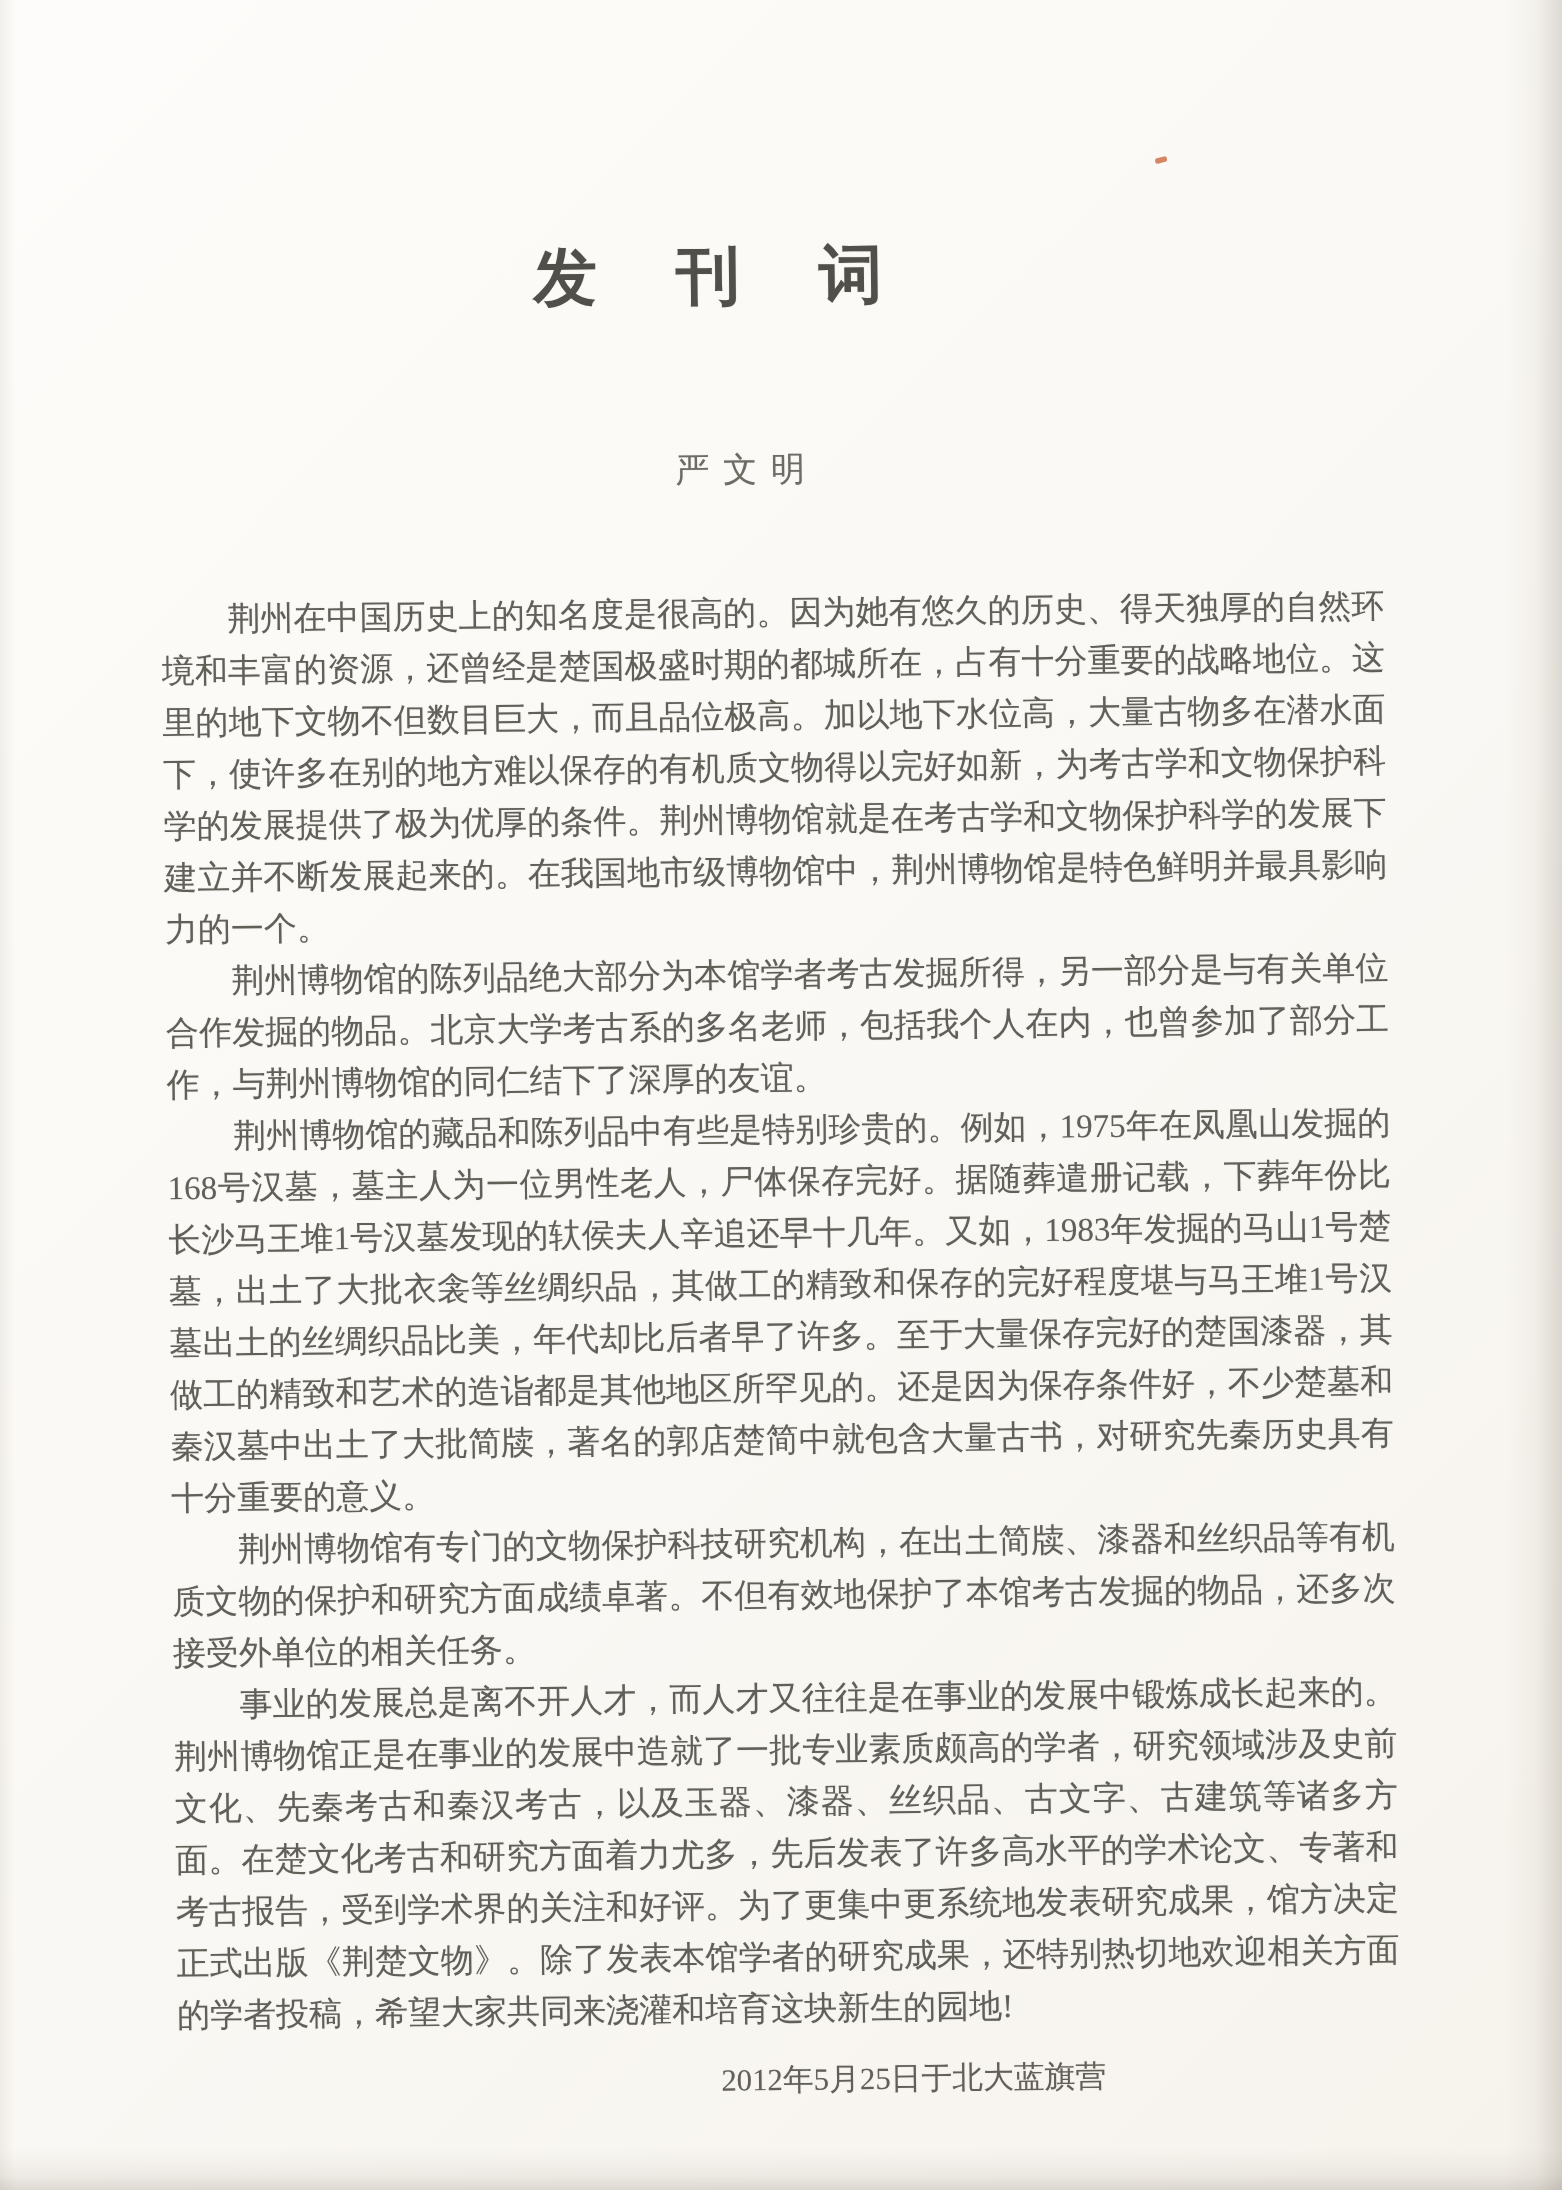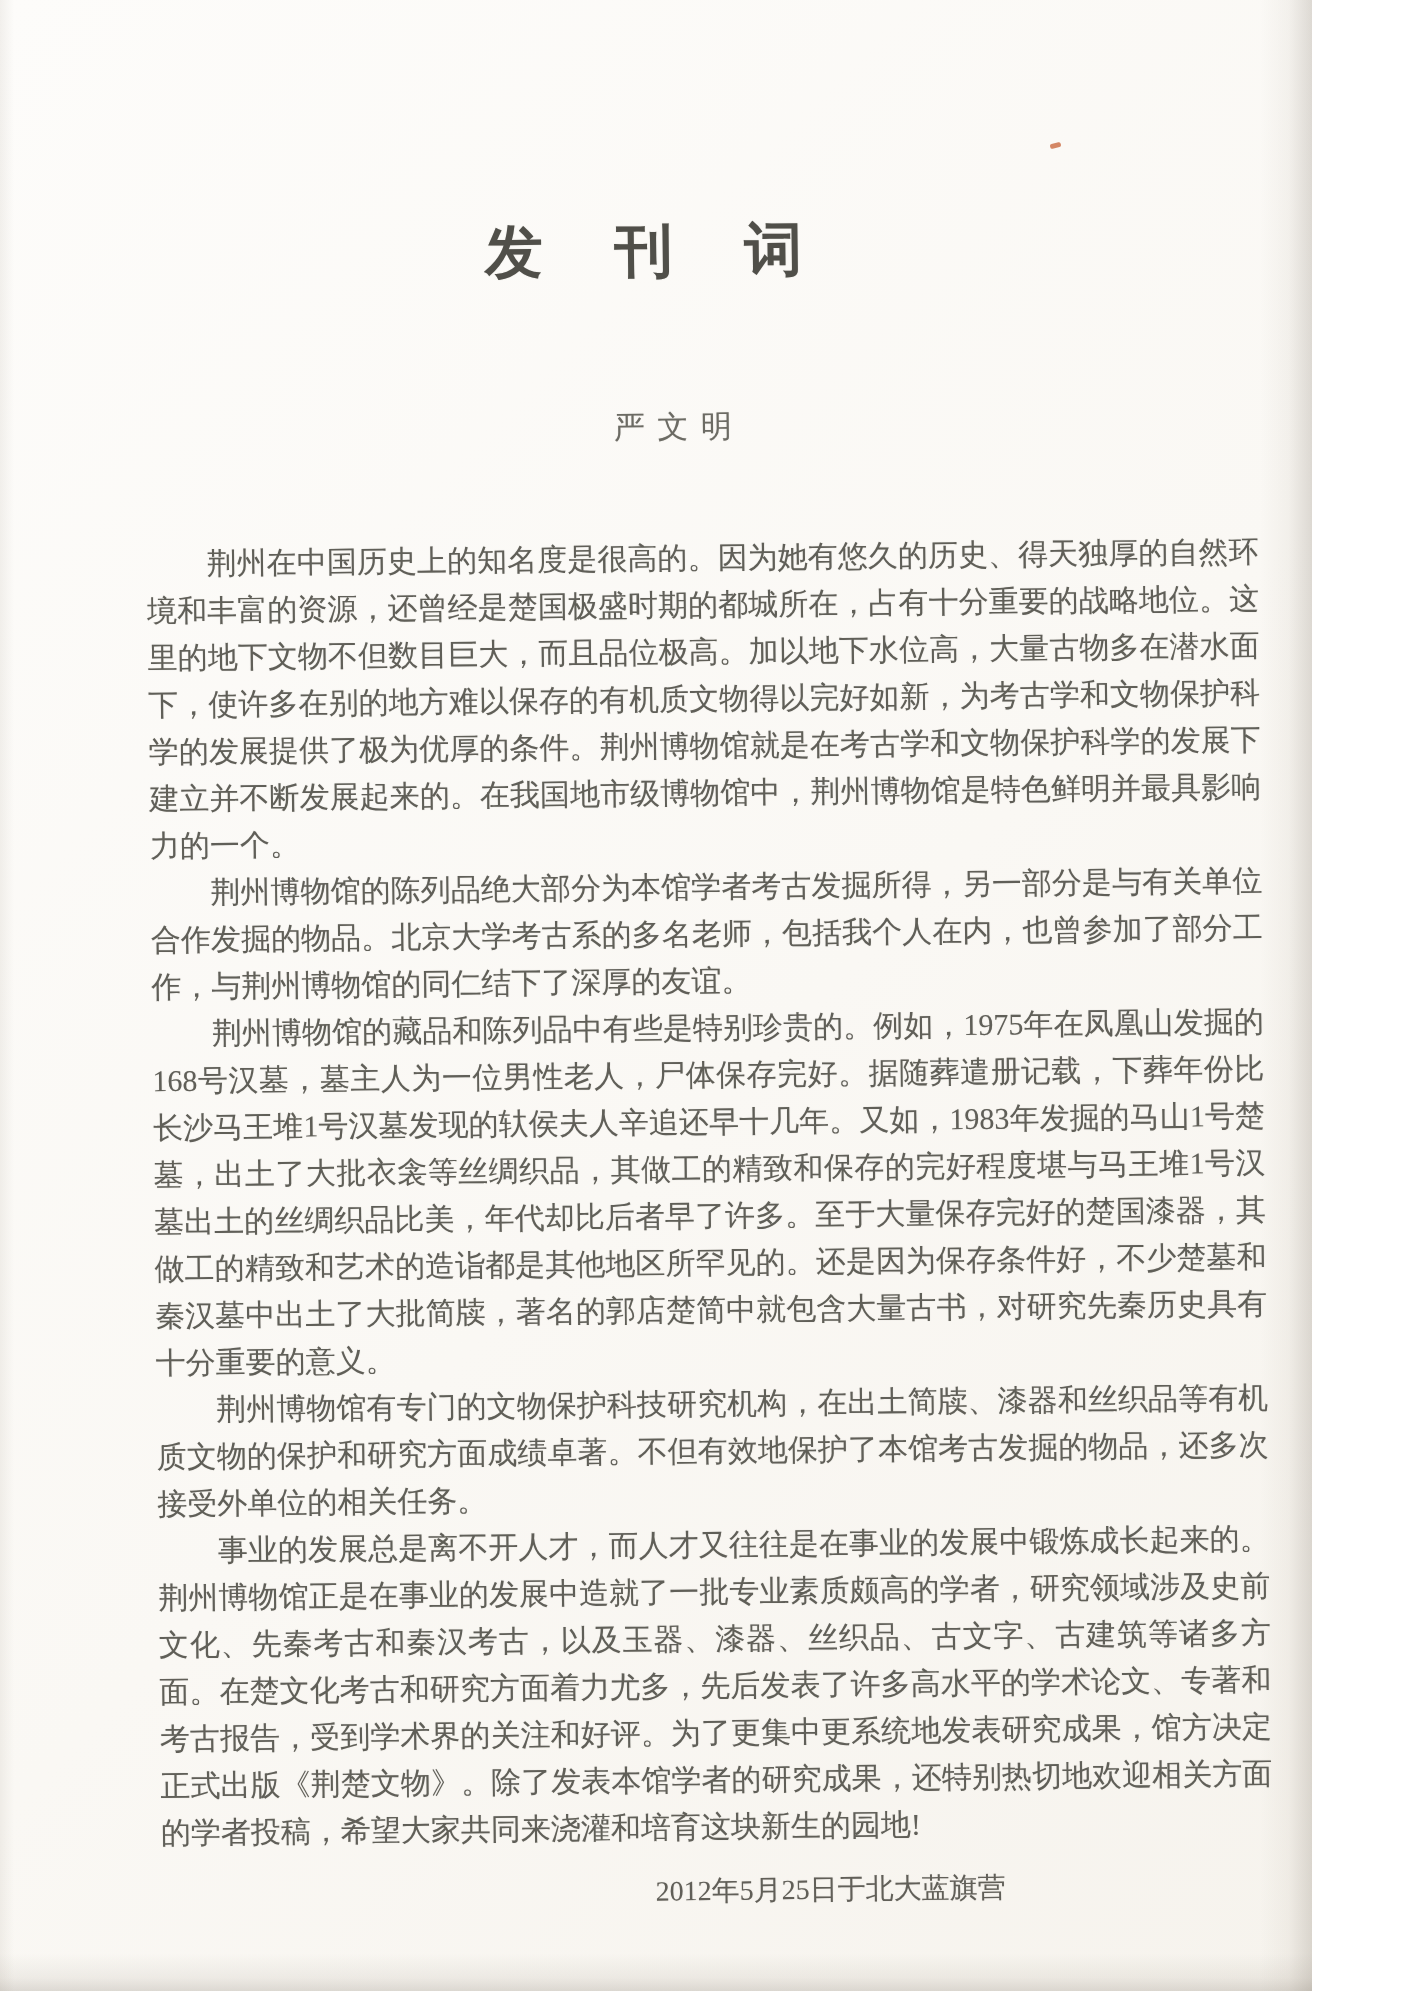--- a/index.html
+++ b/index.html
@@ -8,21 +8,21 @@
     background: #ffffff;
   }
   body {
     width: 1420px;
     height: 1991px;
     overflow: hidden;
     font-family: "Liberation Serif", "DejaVu Serif", serif;
   }
   .page {
     position: relative;
-    width: 1312px;
+    width: 1420px;
     height: 1991px;
     background: linear-gradient(135deg, #fdfcfa 0%, #faf8f4 55%, #f6f3ed 100%);
     overflow: hidden;
   }
   
   .scan-edge-right {
     position: absolute;
     top: 0; right: 0;
     width: 52px; height: 100%;
     background: linear-gradient(to right,

